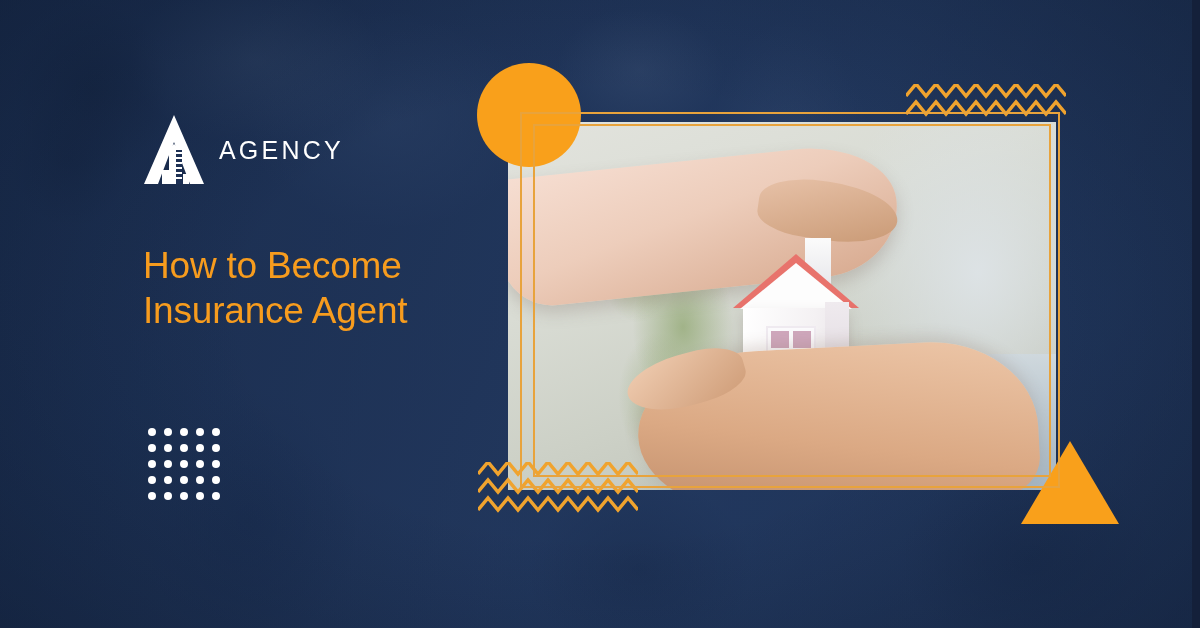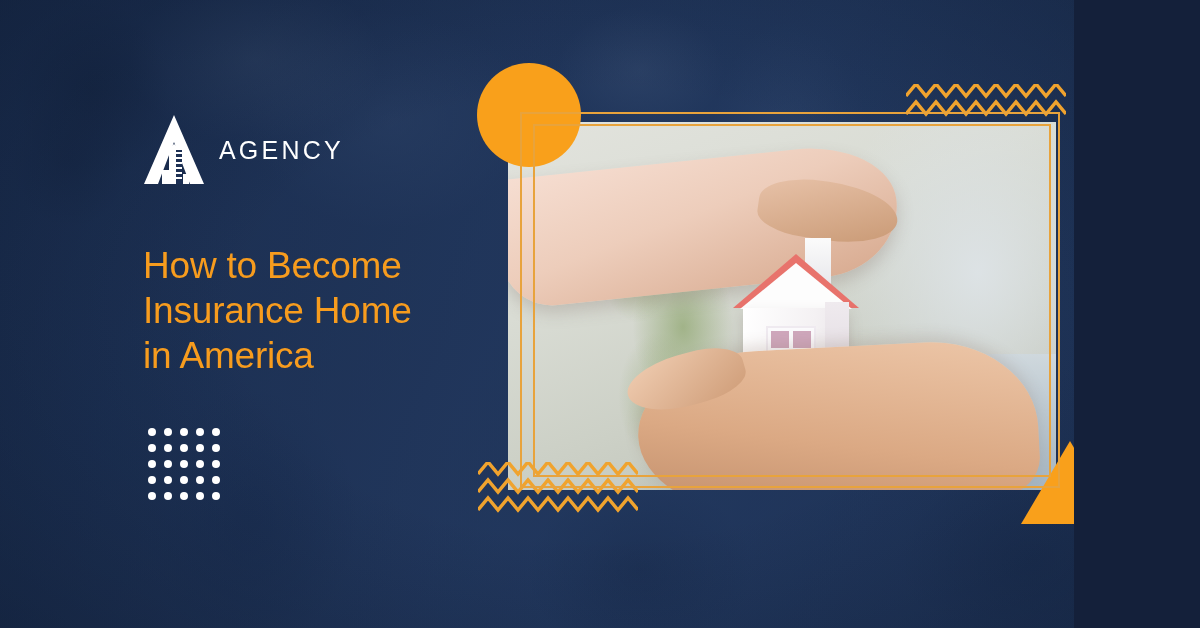--- a/index.html
+++ b/index.html
@@ -2,21 +2,21 @@
 <html><head>
 <meta charset="utf-8">
 <style>
   html, body {
     margin: 0;
     padding: 0;
     background: #14203a;
   }
   .stage {
     position: relative;
-    width: 1074px;
+    width: 1192px;
     height: 628px;
     overflow: hidden;
     font-family: "Liberation Sans", sans-serif;
     background: #223a5e;
   }
 
   
   .bg-photo {
     position: absolute;
     inset: 0;
@@ -295,22 +295,21 @@
       <rect x="19" y="56" width="8" height="14" fill="#ffffff"></rect>
       <rect x="40" y="60" width="6" height="10" fill="#ffffff"></rect>
     </svg>
     <span class="logo-words">
       <span>AGENCY</span>
     </span>
   </div>
 
   <h1 class="headline">
     <span class="hl-line">How to Become</span>
-    <span class="hl-line">Insurance Home</span>
-    <span class="hl-line">in America</span>
+    <span class="hl-line">Insurance Agent</span>
   </h1>
 
   <div class="dot-grid">
     <i></i>
       <i></i>
       <i></i>
       <i></i>
       <i></i>
     <i></i>
       <i></i>

